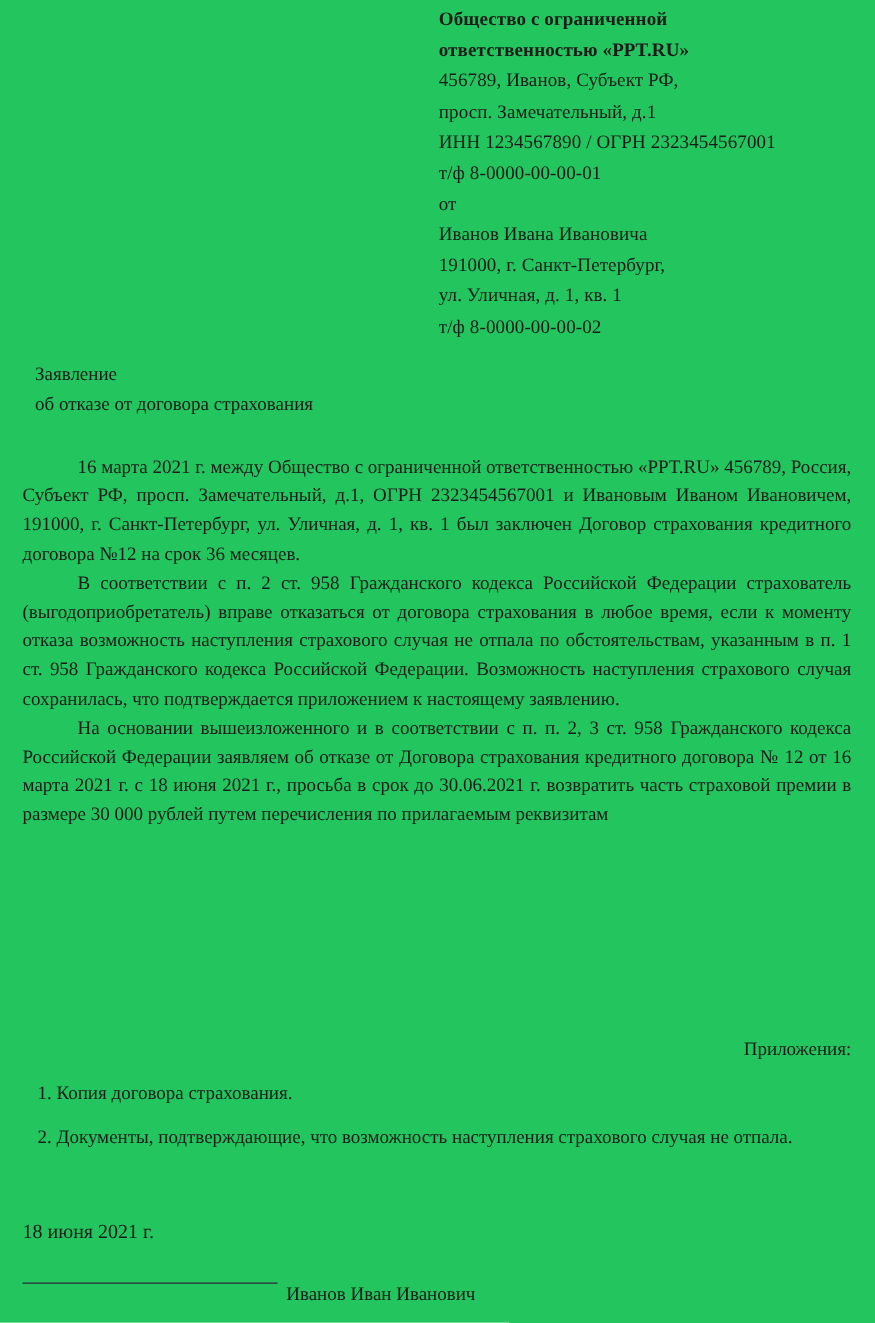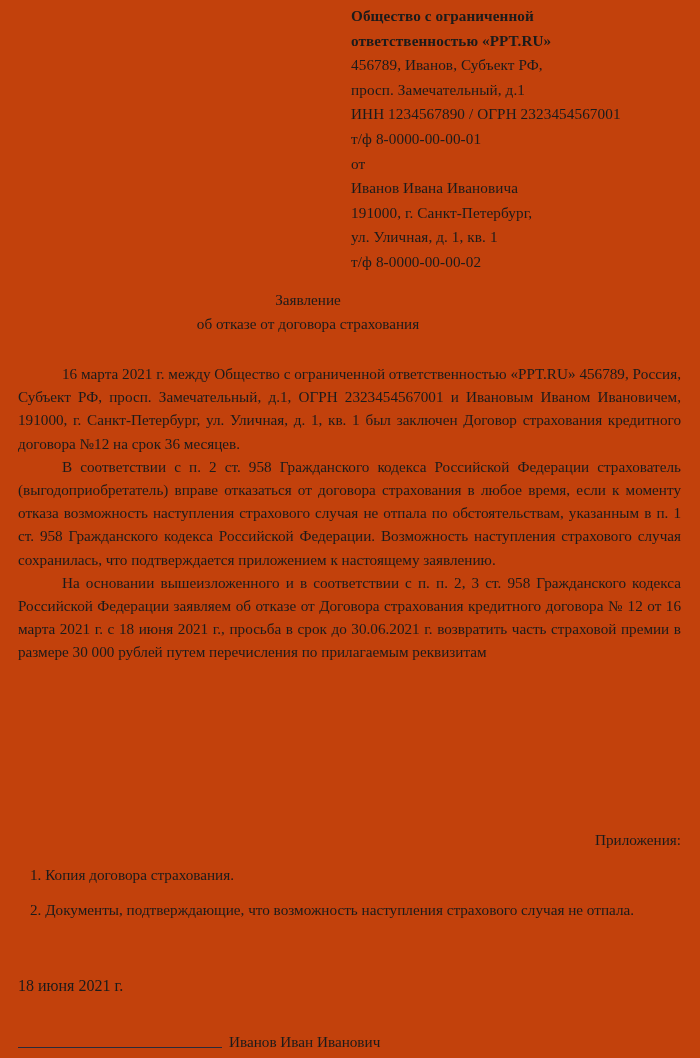--- a/index.html
+++ b/index.html
@@ -15,21 +15,21 @@
     font-family: "Liberation Serif", "DejaVu Serif", serif;
     color: #1b1b1b;
     background: #fdfdfd;
   }
 
   .page {
     position: absolute;
     inset: 0;
     width: 700px;
     height: 1058px;
-    background: #c2410c;
+    background: #22c55e;
   }
 
   
   .header-block {
     position: absolute;
     left: 351px;
     top: 4px;
     width: 330px;
     text-align: left;
   }
@@ -45,21 +45,21 @@
   .header-line.from {
     padding-top: 0px;
   }
 
   
   .title-block {
     position: absolute;
     left: 0;
     top: 288px;
     width: 616px;
-    text-align: center;
+    padding-left: 28px;
   }
   .title-line {
     font-size: 15.2px;
     line-height: 24px;
   }
 
   
   .body-block {
     position: absolute;
     left: 18px;
@@ -111,21 +111,20 @@
   }
 
   
   .sign-block {
     position: absolute;
     left: 18px;
     top: 1026px;
     width: 663px;
     height: 26px;
     display: flex;
-    align-items: flex-end;
   }
   .sign-rule {
     display: inline-block;
     width: 204px;
     height: 0;
     border-bottom: 1.4px solid #2a2a3a;
     margin-bottom: 4px;
   }
   .sign-name {
     font-size: 15.2px;

